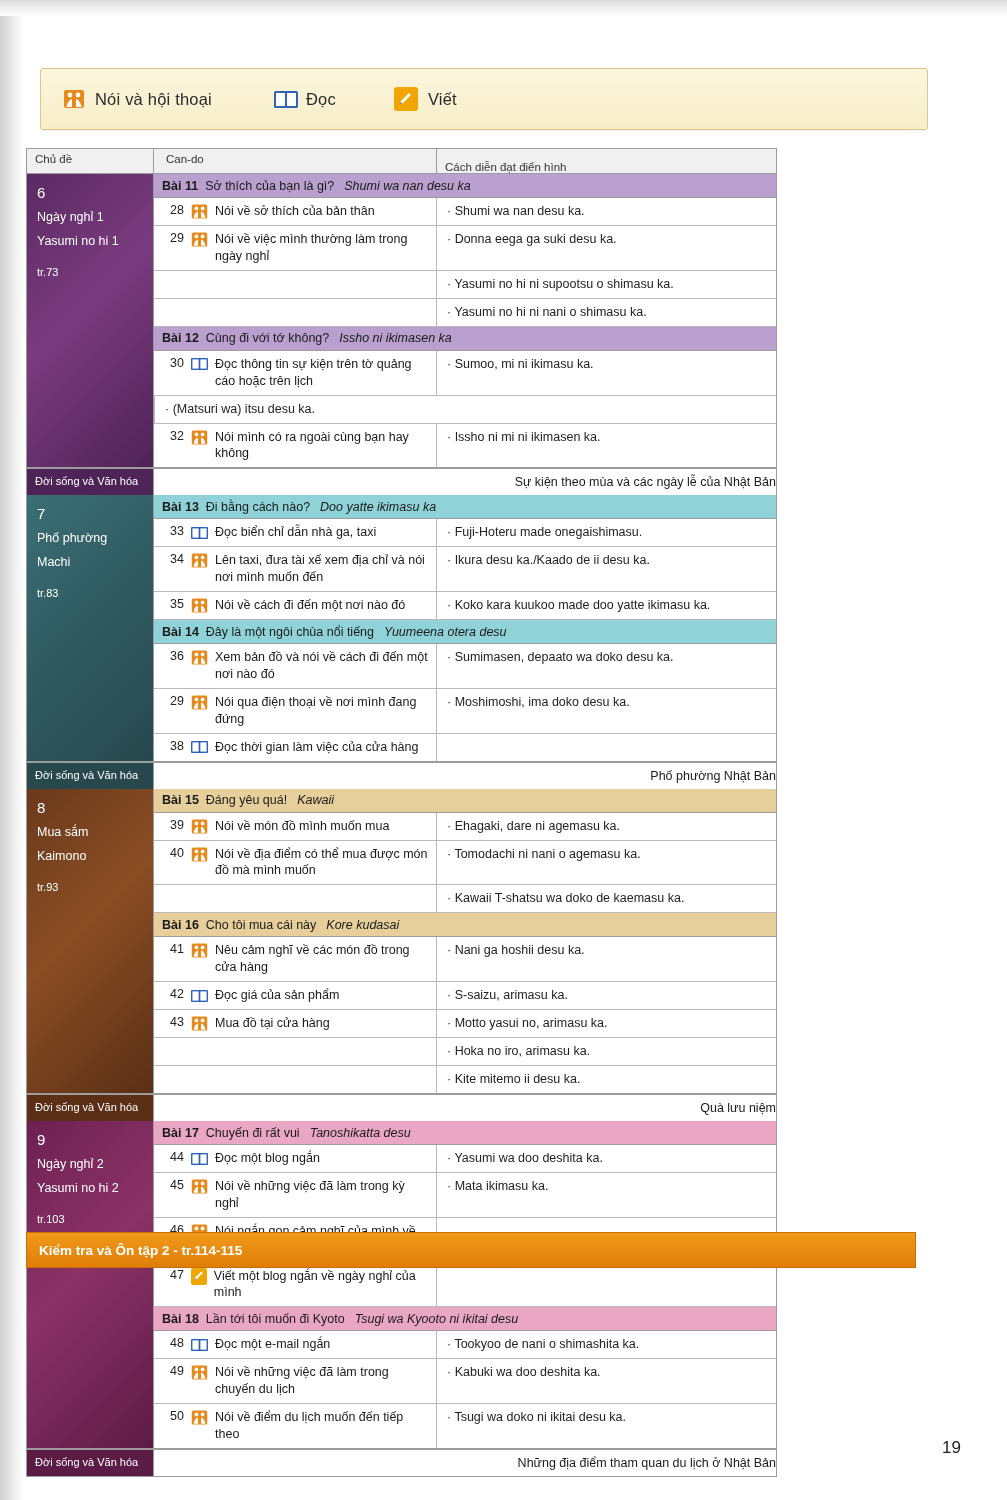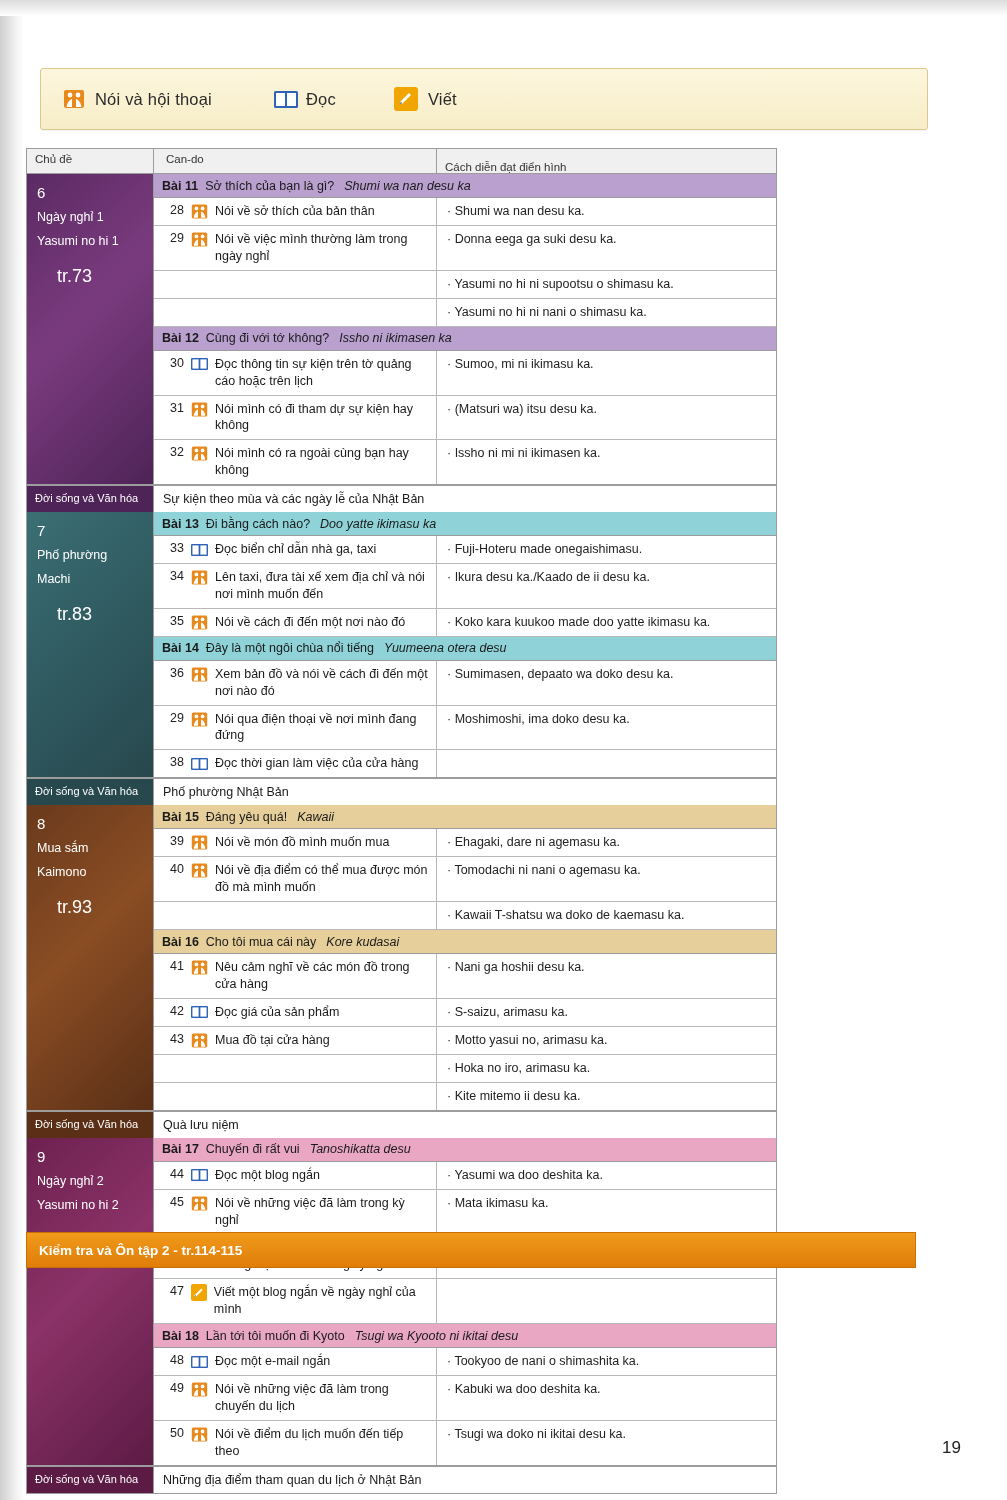--- a/index.html
+++ b/index.html
@@ -62,21 +62,21 @@
   .chapter { display:flex; position:relative; border-bottom:1px solid #9c9c9c; }
   .chapter:last-of-type { border-bottom:none; }
 
   .side {
     width:126px; box-sizing:border-box; color:#fff;
     padding:10px 0 0 10px; position:relative; flex:none;
   }
   .side .num { font-size:15px; font-weight:400; margin-bottom:9px; }
   .side .t1 { font-size:12.5px; margin-bottom:10px; }
   .side .t2 { font-size:12.5px; margin-bottom:18px; }
-  .side .pg { font-size:18px;margin-left:20px; }
+  .side .pg { font-size:11px; }
 
   .side-purple { background:linear-gradient(135deg,#5b2a63,#7a3b7e 45%,#4e2357); }
   .side-teal   { background:linear-gradient(135deg,#3b6f74,#2f5a60 50%,#27484d); }
   .side-brown  { background:linear-gradient(135deg,#6a3a1c,#8a4d24 45%,#5a2f16); }
   .side-plum   { background:linear-gradient(135deg,#6d2150,#8b3268 45%,#5c1b44); }
 
   .body { flex:1; border-left:1px solid #9c9c9c; box-sizing:border-box; }
 
   .lesson-bar {
     height:23px; display:flex; align-items:center;
@@ -108,21 +108,21 @@
   .culture .ctag {
     width:126px; flex:none; box-sizing:border-box;
     padding:6px 0 6px 8px; font-size:11px; color:#fff;
   }
   .ctag-purple { background:#4e2357; }
   .ctag-teal   { background:#27484d; }
   .ctag-brown  { background:#5a2f16; }
   .ctag-plum   { background:#5c1b44; }
   .culture .ctxt {
     flex:1; border-left:1px solid #9c9c9c; box-sizing:border-box;
-    padding:6px 0 6px 9px; font-size:12.5px;
+    padding:6px 0 6px 9px; font-size:12.5px;text-align:right;
   }
 
   .footer-bar {
     position:absolute; left:26px; top:1232px; width:890px; height:36px;
     background:linear-gradient(to bottom,#f09a1a,#e07d09);
     box-sizing:border-box; display:flex; align-items:center;
     padding-left:12px; color:#fff; font-size:13.5px; font-weight:bold;
     border:1px solid #c96f07;
   }
   .page-num {
@@ -255,33 +255,20 @@
                       <rect x="2" y="3" width="9" height="13" fill="#fff"></rect>
                       <rect x="13" y="3" width="9" height="13" fill="#fff"></rect>
                       <rect x="11" y="1" width="2" height="17" fill="#2f63b5"></rect>
                     </svg>
                   </span>
                   <span class="txt">Đọc thông tin sự kiện trên tờ quảng cáo hoặc trên lịch</span>
                 </div>
                 <div class="right">· Sumoo, mi ni ikimasu ka.</div>
               </div>
               <div class="row">
-                <div class="left">
-                  <span class="no">31</span>
-                  <span class="mini">
-                    <svg width="17" height="17" viewBox="0 0 22 22">
-                      <rect x="1" y="2" width="20" height="18" rx="2" fill="#e8891c"></rect>
-                      <circle cx="7" cy="7" r="2.4" fill="#fff"></circle>
-                      <circle cx="15" cy="7" r="2.4" fill="#fff"></circle>
-                      <path d="M3.5 19 C4.5 12,9 11,9 11 L9 19 Z" fill="#fff"></path>
-                      <path d="M18.5 19 C17.5 12,13 11,13 11 L13 19 Z" fill="#fff"></path>
-                    </svg>
-                  </span>
-                  <span class="txt">Nói mình có đi tham dự sự kiện hay không</span>
-                </div>
                 <div class="right">· (Matsuri wa) itsu desu ka.</div>
               </div>
               <div class="row">
                 <div class="left">
                   <span class="no">32</span>
                   <span class="mini">
                     <svg width="17" height="17" viewBox="0 0 22 22">
                       <rect x="1" y="2" width="20" height="18" rx="2" fill="#e8891c"></rect>
                       <circle cx="7" cy="7" r="2.4" fill="#fff"></circle>
                       <circle cx="15" cy="7" r="2.4" fill="#fff"></circle>

